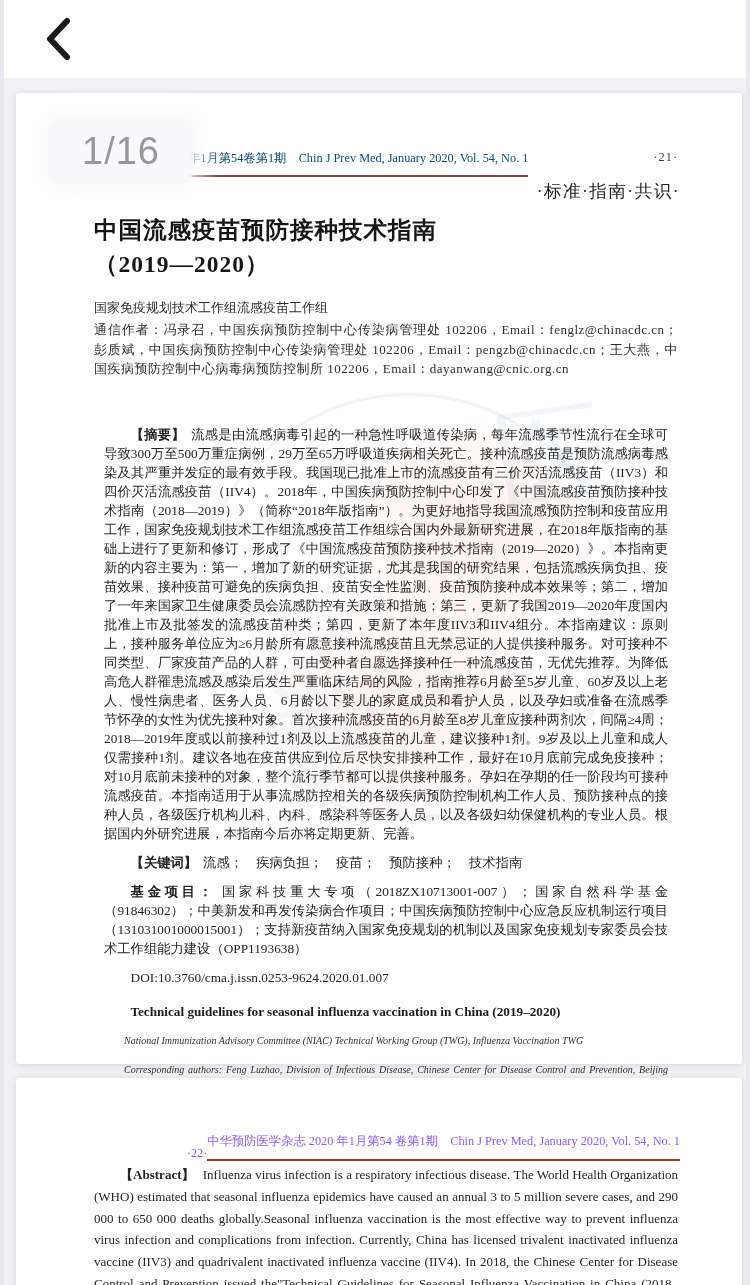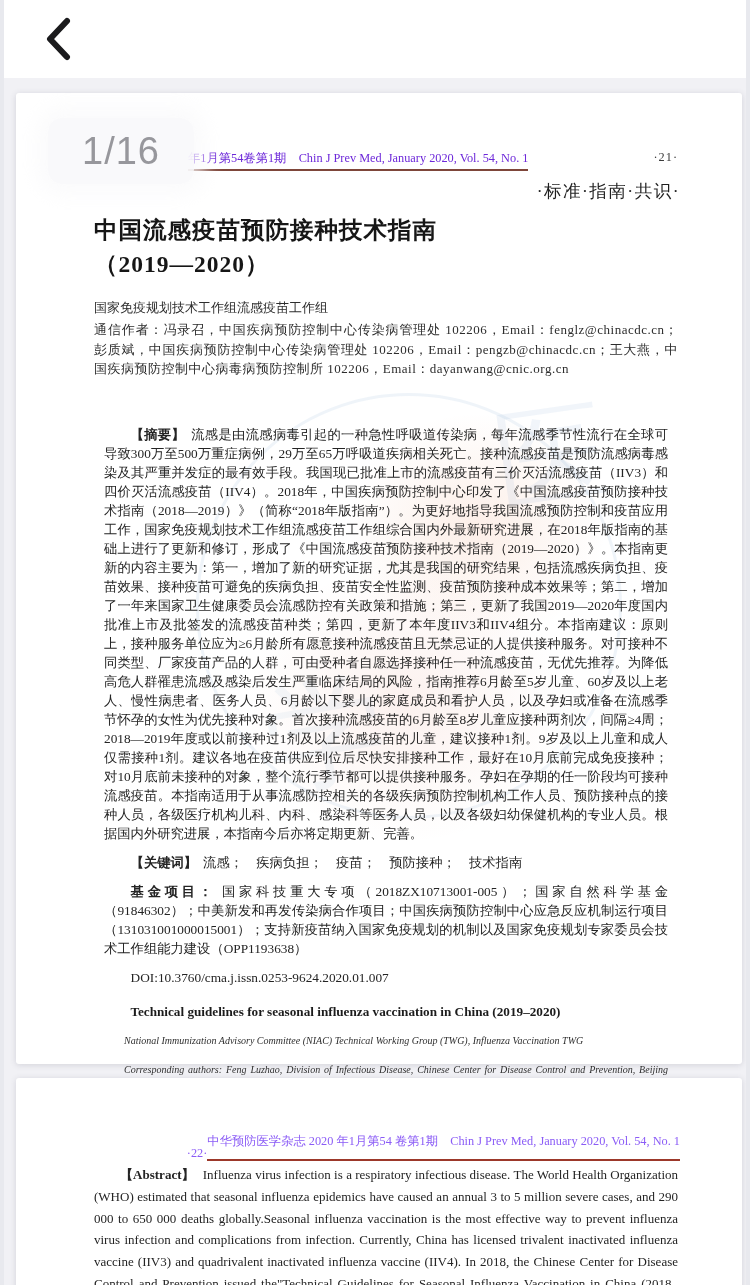--- a/index.html
+++ b/index.html
@@ -19,22 +19,22 @@
   
   .page-badge{
     position:absolute;left:44px;top:118px;width:146px;height:66px;z-index:6;
     background:rgba(249,249,251,0.94);border-radius:14px;
     box-shadow:0 0 18px 12px rgba(249,249,251,0.75);
     display:flex;align-items:center;justify-content:center;
     font-family:"Liberation Sans","DejaVu Sans",sans-serif;
     font-size:38px;color:#97979c;letter-spacing:1px;
   }
   
-  .jh1-text{position:absolute;top:57px;left:172px;font-size:12.3px;color:#6d28d9;
-            border-bottom:2px solid #7e463a;padding-bottom:2px;white-space:nowrap;}
+  .jh1-text{position:absolute;top:57px;left:172px;font-size:12.3px;color:#0c4a6e;
+            border-bottom:2px solid #7e463a;padding-bottom:8px;white-space:nowrap;}
   .jh1-page{position:absolute;top:57px;right:64px;font-size:12.3px;color:#3a3a3a;letter-spacing:1px;}
   .section-label{position:absolute;top:86px;right:62px;font-size:17.5px;color:#1f1f1f;letter-spacing:1.5px;}
   .doc-title{position:absolute;top:120px;left:78px;font-size:23.5px;font-weight:bold;
              line-height:34px;color:#161616;letter-spacing:1px;}
   .author-group{position:absolute;top:206px;left:78px;width:584px;font-size:13px;color:#2d2d2d;}
   .correspondence{position:absolute;top:227px;left:78px;width:584px;font-size:13px;line-height:19.5px;
                   color:#2d2d2d;text-align:justify;letter-spacing:0.5px;}
   .cn-flow{position:absolute;top:322px;left:78px;width:584px;font-size:13.3px;line-height:19px;
            color:#242424;text-align:justify;}
   .cn-flow p{margin:10px;text-indent:2em;}
@@ -100,21 +100,21 @@
     <div class="correspondence">通信作者：冯录召，中国疾病预防控制中心传染病管理处 102206，Email：fenglz@chinacdc.cn；彭质斌，中国疾病预防控制中心传染病管理处 102206，Email：pengzb@chinacdc.cn；王大燕，中国疾病预防控制中心病毒病预防控制所 102206，Email：dayanwang@cnic.org.cn</div>
 
     <div class="cn-flow">
       <p>
         <b>【摘要】</b><span>流感是由流感病毒引起的一种急性呼吸道传染病，每年流感季节性流行在全球可导致300万至500万重症病例，29万至65万呼吸道疾病相关死亡。接种流感疫苗是预防流感病毒感染及其严重并发症的最有效手段。我国现已批准上市的流感疫苗有三价灭活流感疫苗（IIV3）和四价灭活流感疫苗（IIV4）。2018年，中国疾病预防控制中心印发了《中国流感疫苗预防接种技术指南（2018—2019）》（简称“2018年版指南”）。为更好地指导我国流感预防控制和疫苗应用工作，国家免疫规划技术工作组流感疫苗工作组综合国内外最新研究进展，在2018年版指南的基础上进行了更新和修订，形成了《中国流感疫苗预防接种技术指南（2019—2020）》。本指南更新的内容主要为：第一，增加了新的研究证据，尤其是我国的研究结果，包括流感疾病负担、疫苗效果、接种疫苗可避免的疾病负担、疫苗安全性监测、疫苗预防接种成本效果等；第二，增加了一年来国家卫生健康委员会流感防控有关政策和措施；第三，更新了我国2019—2020年度国内批准上市及批签发的流感疫苗种类；第四，更新了本年度IIV3和IIV4组分。本指南建议：原则上，接种服务单位应为≥6月龄所有愿意接种流感疫苗且无禁忌证的人提供接种服务。对可接种不同类型、厂家疫苗产品的人群，可由受种者自愿选择接种任一种流感疫苗，无优先推荐。为降低高危人群罹患流感及感染后发生严重临床结局的风险，指南推荐6月龄至5岁儿童、60岁及以上老人、慢性病患者、医务人员、6月龄以下婴儿的家庭成员和看护人员，以及孕妇或准备在流感季节怀孕的女性为优先接种对象。首次接种流感疫苗的6月龄至8岁儿童应接种两剂次，间隔≥4周；2018—2019年度或以前接种过1剂及以上流感疫苗的儿童，建议接种1剂。9岁及以上儿童和成人仅需接种1剂。建议各地在疫苗供应到位后尽快安排接种工作，最好在10月底前完成免疫接种；对10月底前未接种的对象，整个流行季节都可以提供接种服务。孕妇在孕期的任一阶段均可接种流感疫苗。本指南适用于从事流感防控相关的各级疾病预防控制机构工作人员、预防接种点的接种人员，各级医疗机构儿科、内科、感染科等医务人员，以及各级妇幼保健机构的专业人员。根据国内外研究进展，本指南今后亦将定期更新、完善。</span>
       </p>
       <p>
         <b>【关键词】</b><span>流感；　疾病负担；　疫苗；　预防接种；　技术指南</span>
       </p>
       <p>
-        <b>基金项目：</b><span>国家科技重大专项（2018ZX10713001-005）；国家自然科学基金（91846302）；中美新发和再发传染病合作项目；中国疾病预防控制中心应急反应机制运行项目（131031001000015001）；支持新疫苗纳入国家免疫规划的机制以及国家免疫规划专家委员会技术工作组能力建设（OPP1193638）</span>
+        <b>基金项目：</b><span>国家科技重大专项（2018ZX10713001-007）；国家自然科学基金（91846302）；中美新发和再发传染病合作项目；中国疾病预防控制中心应急反应机制运行项目（131031001000015001）；支持新疫苗纳入国家免疫规划的机制以及国家免疫规划专家委员会技术工作组能力建设（OPP1193638）</span>
       </p>
       <p>DOI:10.3760/cma.j.issn.0253-9624.2020.01.007</p>
 
       <div class="en-flow">
         <p class="en-title">Technical guidelines for seasonal influenza vaccination in China (2019–2020)</p>
         <p class="en-italic">National Immunization Advisory Committee (NIAC) Technical Working Group (TWG), Influenza Vaccination TWG</p>
         <p class="en-italic">Corresponding authors: Feng Luzhao, Division of Infectious Disease, Chinese Center for Disease Control and Prevention, Beijing 102206, China, Email: fenglz@chinacdc.cn; Peng Zhibin, Division of Infectious Disease, Chinese Center for Disease Control and Prevention, Beijing 102206, China, Email: pengzb@chinacdc.cn; Wang Dayan, National Institute for Viral Disease Control and Prevention, Chinese Center for Disease Control and Prevention, Beijing 102206, China, Email: dayanwang@cnic.org.cn</p>
       </div>
     </div>
   </div>

